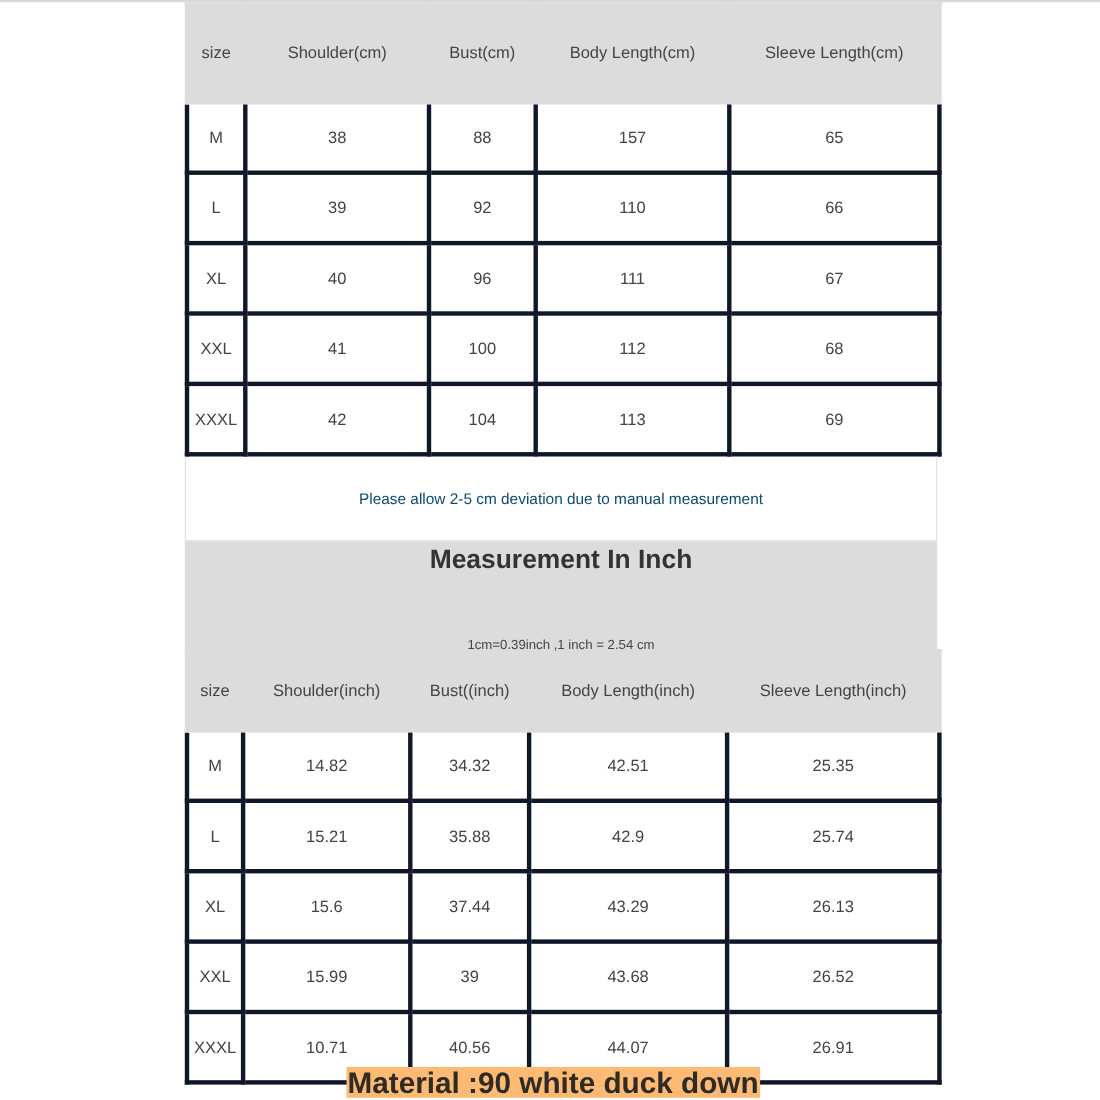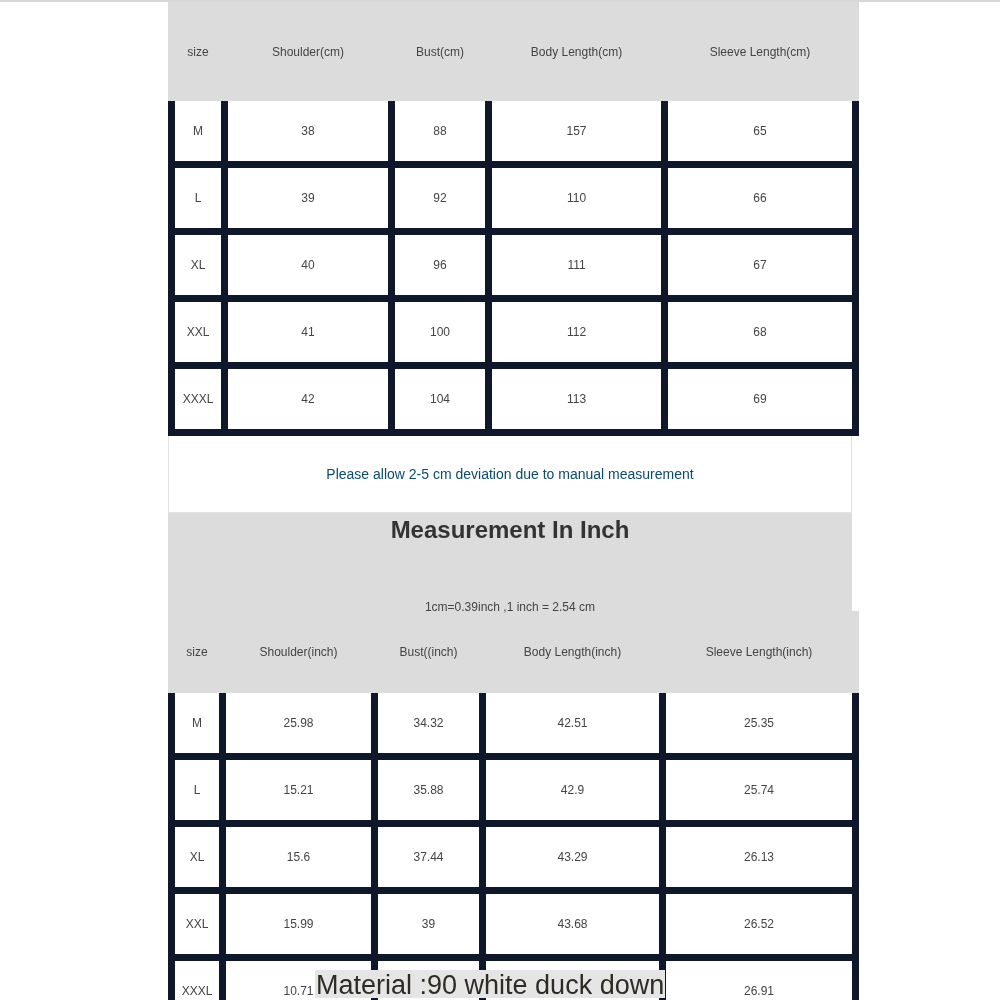--- a/index.html
+++ b/index.html
@@ -3,31 +3,31 @@
 <meta charset="utf-8">
 <style>
   html, body { margin: 0; padding: 0; }
   body {
     width: 1000px; height: 1000px; background: #ffffff; position: relative; overflow: hidden;
     font-family: "Liberation Sans", "DejaVu Sans", sans-serif; color: #333;
   }
   .topline { position: absolute; left: 0; top: 0; width: 1000px; height: 2px; background: #d8d8d8; }
   .sheet { position: absolute; left: 168px; top: 2px; width: 684px; }
   table { border-collapse: collapse; width: 100%; table-layout: fixed; }
-  td, th { border: 7px solid #0f172a; text-align: center; font-size: 12px; color: #444; font-weight: normal; padding: 0; }
+  td, th { border: 4px solid #0f172a; text-align: center; font-size: 15px; color: #444; font-weight: normal; padding: 0; }
   .hdr th { background: #dcdcdc; border-color: #dcdcdc; }
   .cm .hdr th { height: 85px; }
   .cm td { height: 60px; }
   .note { height: 76px; border: 1px solid #e2e2e2; border-top: none; display: flex; flex-direction: column; justify-content: center; align-items: center; font-size: 14px; color: #0c4a6e; line-height: 22px; }
   .inch-title { background: #dcdcdc; height: 98px; display: flex; flex-direction: column; align-items: center; justify-content: center; gap: 48px; }
   .inch-title .t1 { font-size: 24px; font-weight: bold; color: #333; margin-top: 6px; }
   .inch-title .t2 { font-size: 12px; color: #444; margin-top: 8px; }
   .inch .hdr th { height: 68px; }
   .inch td { height: 60px; }
-  .material { position: absolute; left: 315px; top: 970px; height: 28px; background: #e5e5e5; color: #2e2a24; font-size: 27px; font-weight: normal; line-height: 30px; padding: 0 1px; white-space: nowrap; }
+  .material { position: absolute; left: 315px; top: 970px; height: 28px; background: #fdba74; color: #2e2a24; font-size: 27px; font-weight: bold; line-height: 30px; padding: 0 1px; white-space: nowrap; }
 </style>
 </head>
 <body>
 
 <div class="topline"></div>
 
 <div class="sheet">
   <table class="cm">
     <colgroup>
         <col style="width:53px">
@@ -102,21 +102,21 @@
     <tbody>
         <tr class="hdr">
       <th>size</th>
       <th>Shoulder(inch)</th>
       <th>Bust((inch)</th>
       <th>Body Length(inch)</th>
       <th>Sleeve Length(inch)</th>
     </tr>
     <tr>
       <td>M</td>
-      <td>25.98</td>
+      <td>14.82</td>
       <td>34.32</td>
       <td>42.51</td>
       <td>25.35</td>
     </tr>
     <tr>
       <td>L</td>
       <td>15.21</td>
       <td>35.88</td>
       <td>42.9</td>
       <td>25.74</td>

